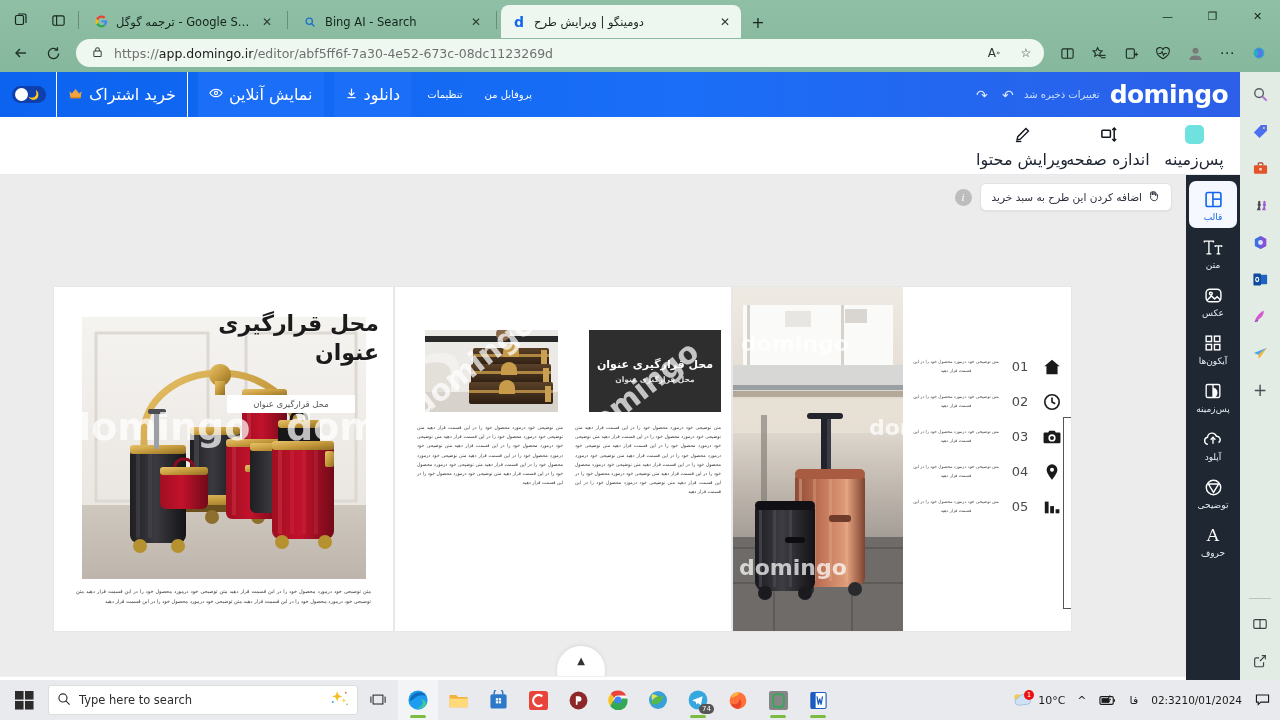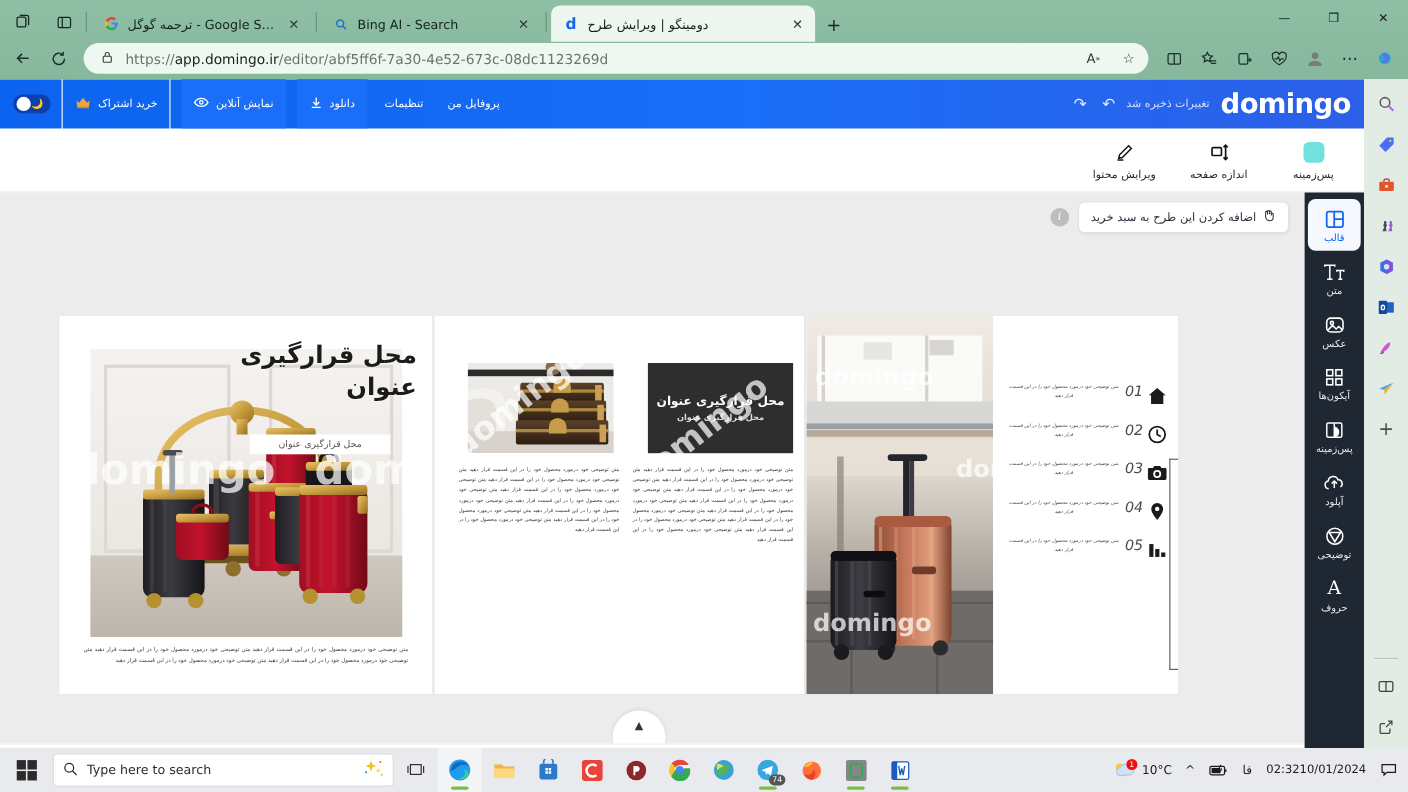--- a/index.html
+++ b/index.html
@@ -65,37 +65,37 @@
     background:linear-gradient(90deg,#0b63ef 0%,#1a6ef7 55%,#2d5fe8 100%);
     display:flex; align-items:center; padding:0 12px; color:#fff;
   }
   .logo{ font-size:25px; font-weight:700; letter-spacing:-.6px; font-family:"DejaVu Sans","Liberation Sans",sans-serif; color:#fff; direction:ltr;}
   .saved-txt{ font-size:10px; color:#cfe0ff; margin-right:10px; }
   .hdr-icon{ width:20px; height:20px; display:flex; align-items:center; justify-content:center; font-size:14px; color:#dbe8ff; margin-right:6px;}
   .hdr-spacer{ flex:1; }
   .hdr-right{ display:flex; align-items:center; gap:10px; direction:rtl; }
   .hdr-link{ font-size:10px; color:#fff; padding:4px 6px; }
   .hdr-btn{
-    display:flex; align-items:center; gap:6px; font-size:10px; color:#fff;
+    display:flex; align-items:center; gap:6px; font-size:16px; color:#fff;
     background:#1a6ef7; border:none; border-radius:6px; padding:23px 11px; cursor:pointer;
     font-family:inherit;
   }
   .hdr-btn .bi{ font-size:12px; }
   .hdr-btn.outline{ background:transparent; border:1px solid #ffffff; }
   .toggle{ width:34px; height:17px; border-radius:9px; background:#0f3faa; position:relative; display:flex; align-items:center; }
   .toggle .knob{ width:13px; height:13px; border-radius:50%; background:#fff; position:absolute; left:3px; }
   .toggle .moon{ position:absolute; right:6px; font-size:9px; color:#cfe0ff; }
 
   .app-toolbar{
     position:absolute; left:0; top:45px; width:1240px; height:58px; background:#fff;
     border-bottom:1px solid #e7e9ee; display:flex; align-items:center; padding:0 14px; gap:22px;
   }
   .tool-item{ display:flex; flex-direction:column; align-items:center; gap:3px; width:64px; cursor:pointer; }
   .tool-item .ti-ico{ height:24px; display:flex; align-items:center; justify-content:center; font-size:17px; color:#10141c;}
-  .tool-item .ti-lbl{ font-size:10px; color:#1b2230; white-space:nowrap; }
+  .tool-item .ti-lbl{ font-size:16px; color:#1b2230; white-space:nowrap; }
   .swatch{ width:19px; height:19px; border-radius:5px; background:#6fe2e0; }
 
   .canvas-area{
     position:absolute; left:0; top:103px; width:1186px; height:545px; background:#ececec; overflow:hidden;
   }
   .cart-bar{
     position:absolute; right:14px; top:8px; display:flex; align-items:center; gap:8px; direction:rtl;
   }
   .cart-btn{
     background:#fff; border:1px solid #e2e2e2; border-radius:6px; font-size:10.5px; color:#2a2f3a;
@@ -133,21 +133,21 @@
   }
   .pb-dark h3{ font-size:11px; color:#fff; font-weight:700; }
   .pb-dark h4{ font-size:7.5px; color:#dcdcdc; font-weight:700; }
   .pb-photo{ position:absolute; left:30px; top:43px; width:133px; height:82px; overflow:hidden; }
   .pb-cols{ position:absolute; left:22px; right:10px; top:136px; display:flex; direction:rtl; gap:12px; }
   .pb-col{ flex:1; font-size:4.6px; color:#3a3a3a; line-height:2.0; text-align:justify; direction:rtl; }
 
   
   .pc-img{ position:absolute; left:0; top:0; width:170px; height:344px; overflow:hidden;}
   .pc-list{ position:absolute; right:8px; top:62px; width:150px; direction:rtl; }
-  .pc-row{ display:flex; gap:1px; height:35px;font-style:italic; }
+  .pc-row{ display:flex; align-items:center; gap:12px; height:35px; }
   .pc-icon{ width:22px; height:22px; display:flex; align-items:center; justify-content:center; font-size:16px; color:#1a1a1a; flex:0 0 22px;}
   .pc-num{ font-size:13px; color:#4a4a4a; font-family:"DejaVu Sans","Liberation Sans",sans-serif; width:18px; text-align:center; flex:0 0 18px;}
   .pc-txt{ flex:1; font-size:4.3px; color:#4a4a4a; line-height:1.95; text-align:center; }
   .pc-bracket{
     position:absolute; right:-10px; top:68px; width:10px; height:192px;
     border:1px solid #555; border-right:none;
   }
 
   
   .wm{ position:absolute; color:rgba(255,255,255,.72); font-weight:700; pointer-events:none; user-select:none; }

